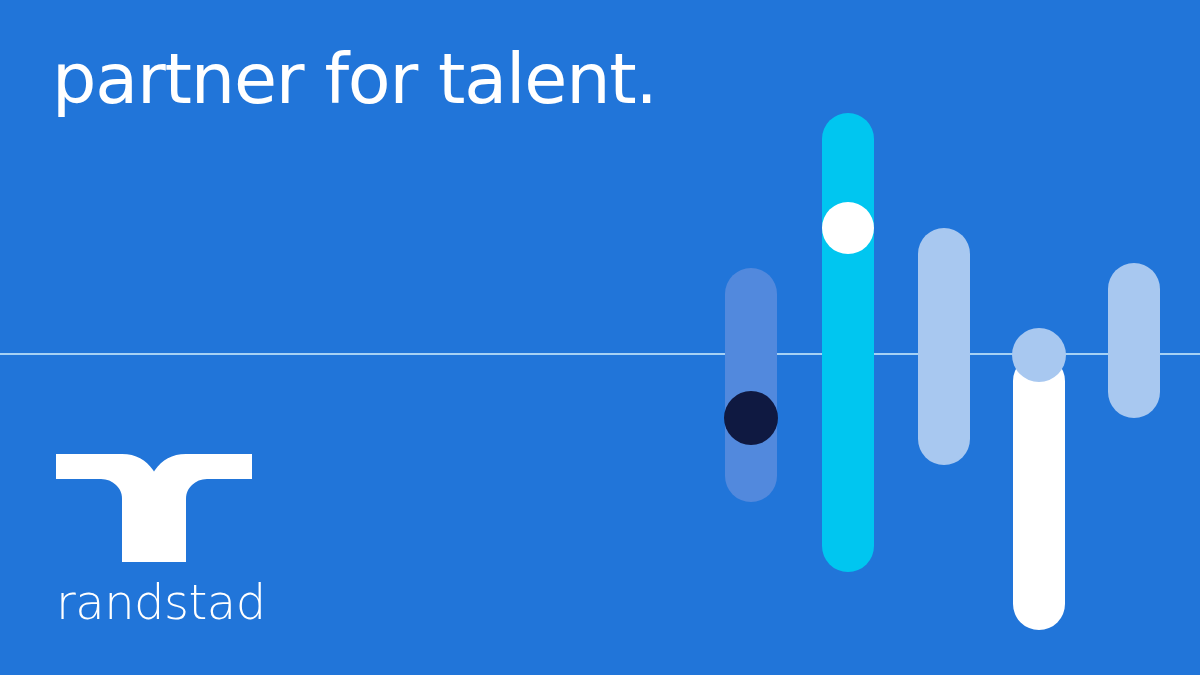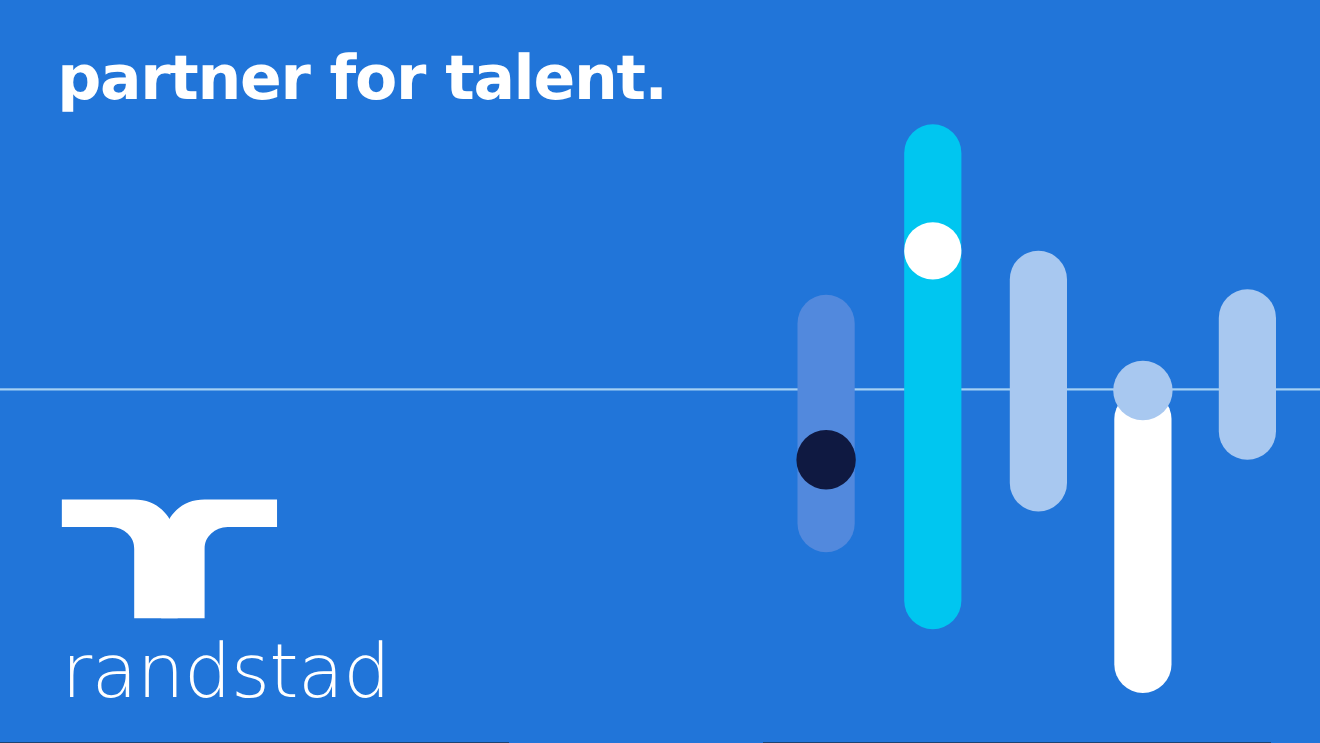--- a/index.html
+++ b/index.html
@@ -26,23 +26,23 @@
     height: 1.5px;
     background: rgba(200, 232, 250, 0.75);
   }
 
   
   .headline {
     position: absolute;
     left: 52px;
     top: 44px;
     color: #ffffff;
-    font-size: 56px;
+    font-size: 70px;
     line-height: 1.0;
-    font-weight: 700;
+    font-weight: 400;
     letter-spacing: -1.2px;
     white-space: nowrap;
     font-family: "DejaVu Sans", "Liberation Sans", sans-serif;
   }
 
   
   .brand {
     position: absolute;
     left: 56px;
     top: 452px;
@@ -50,21 +50,21 @@
   }
   .brand-mark {
     display: block;
     width: 196px;
     height: 112px;
   }
   .brand-word {
     display: block;
     margin-top: 14px;
     color: #ffffff;
-    font-size: 68px;
+    font-size: 48px;
     line-height: 1;
     font-weight: 300;
     letter-spacing: -0.5px;
     font-family: "DejaVu Sans", "Liberation Sans", sans-serif;
   }
 
   
   .bars {
     position: absolute;
     inset: 0;

